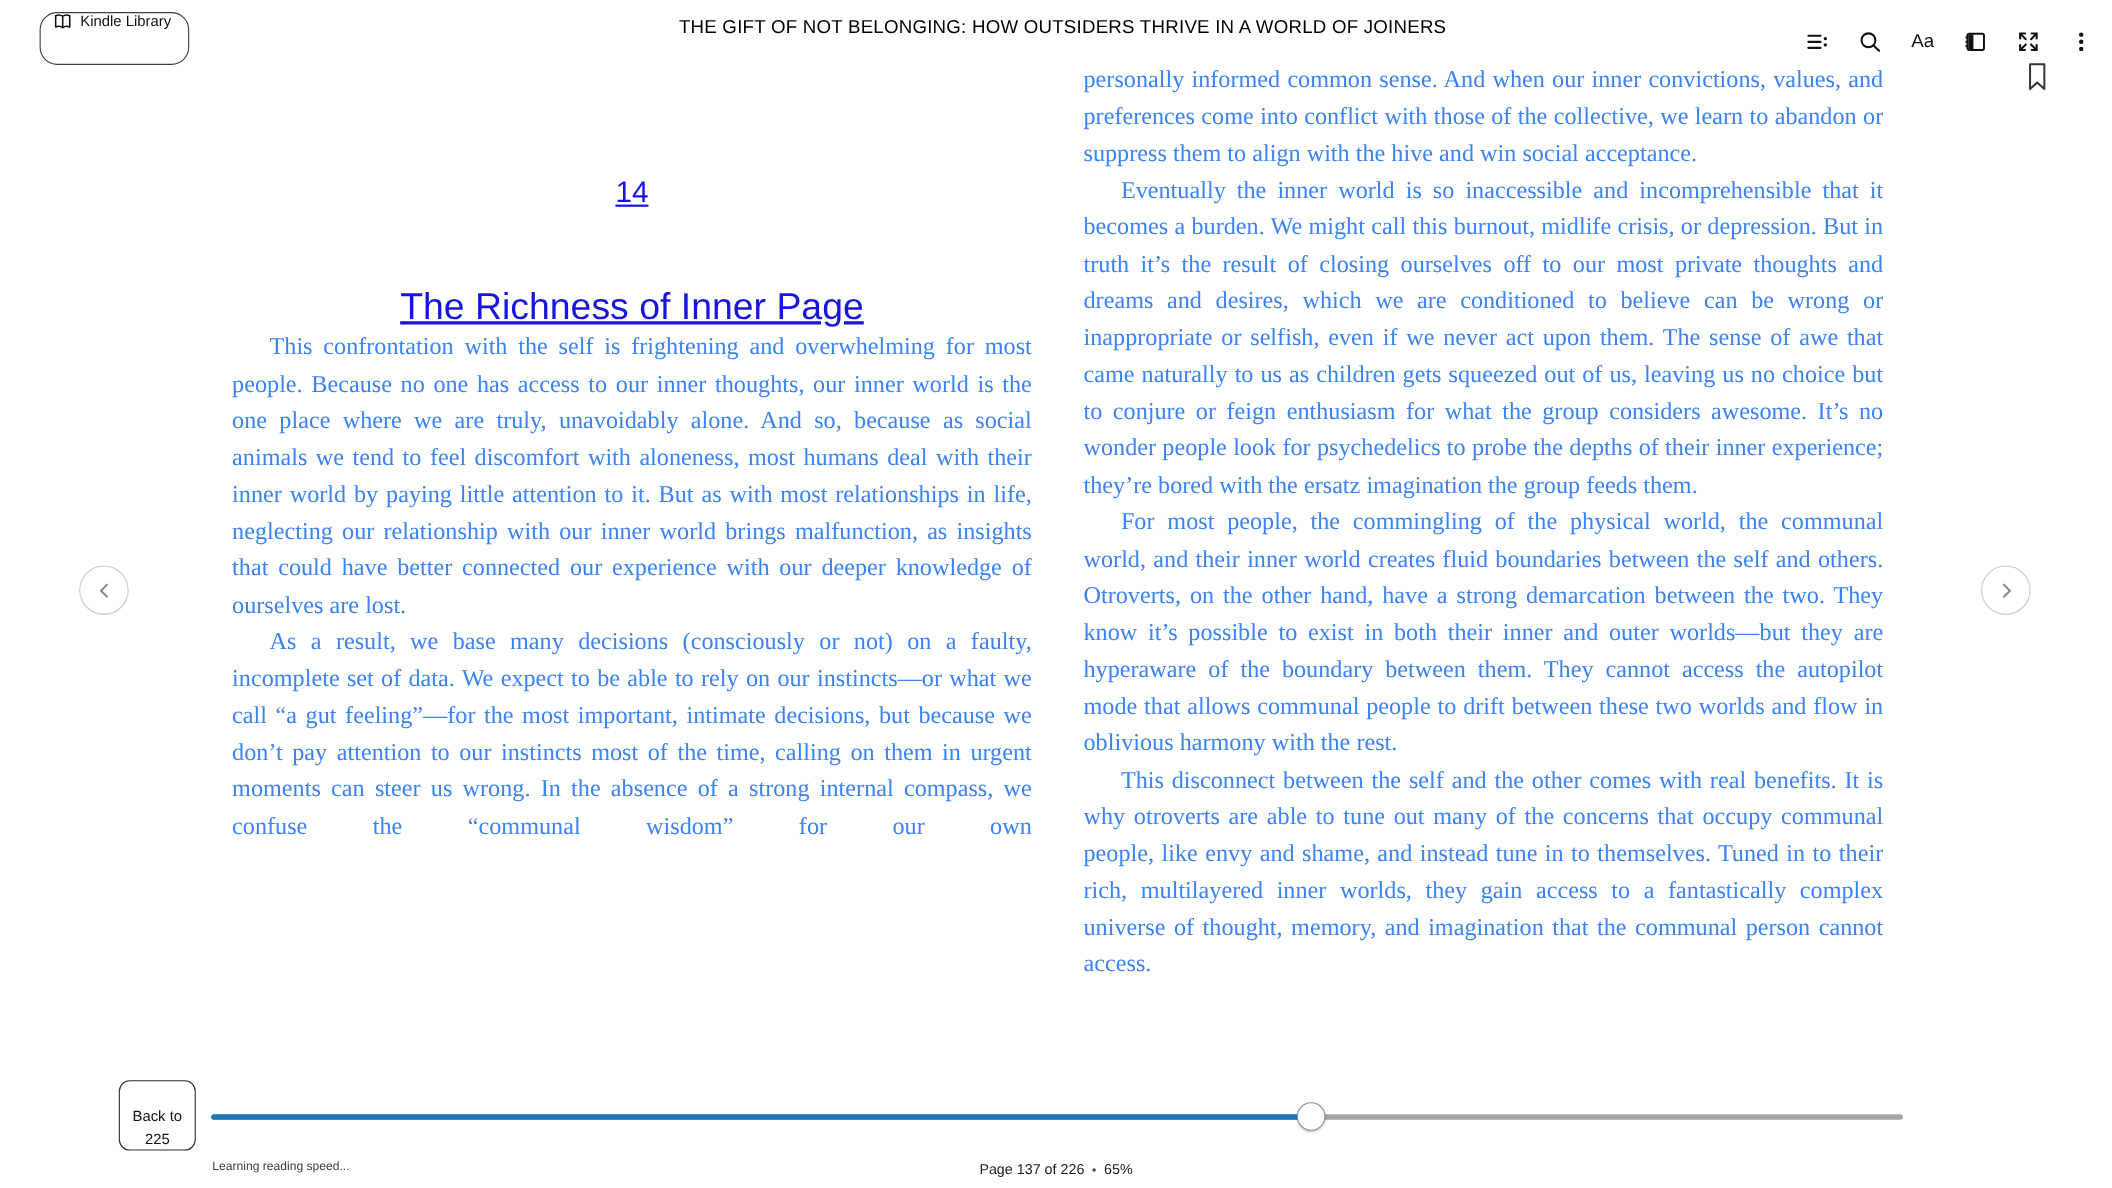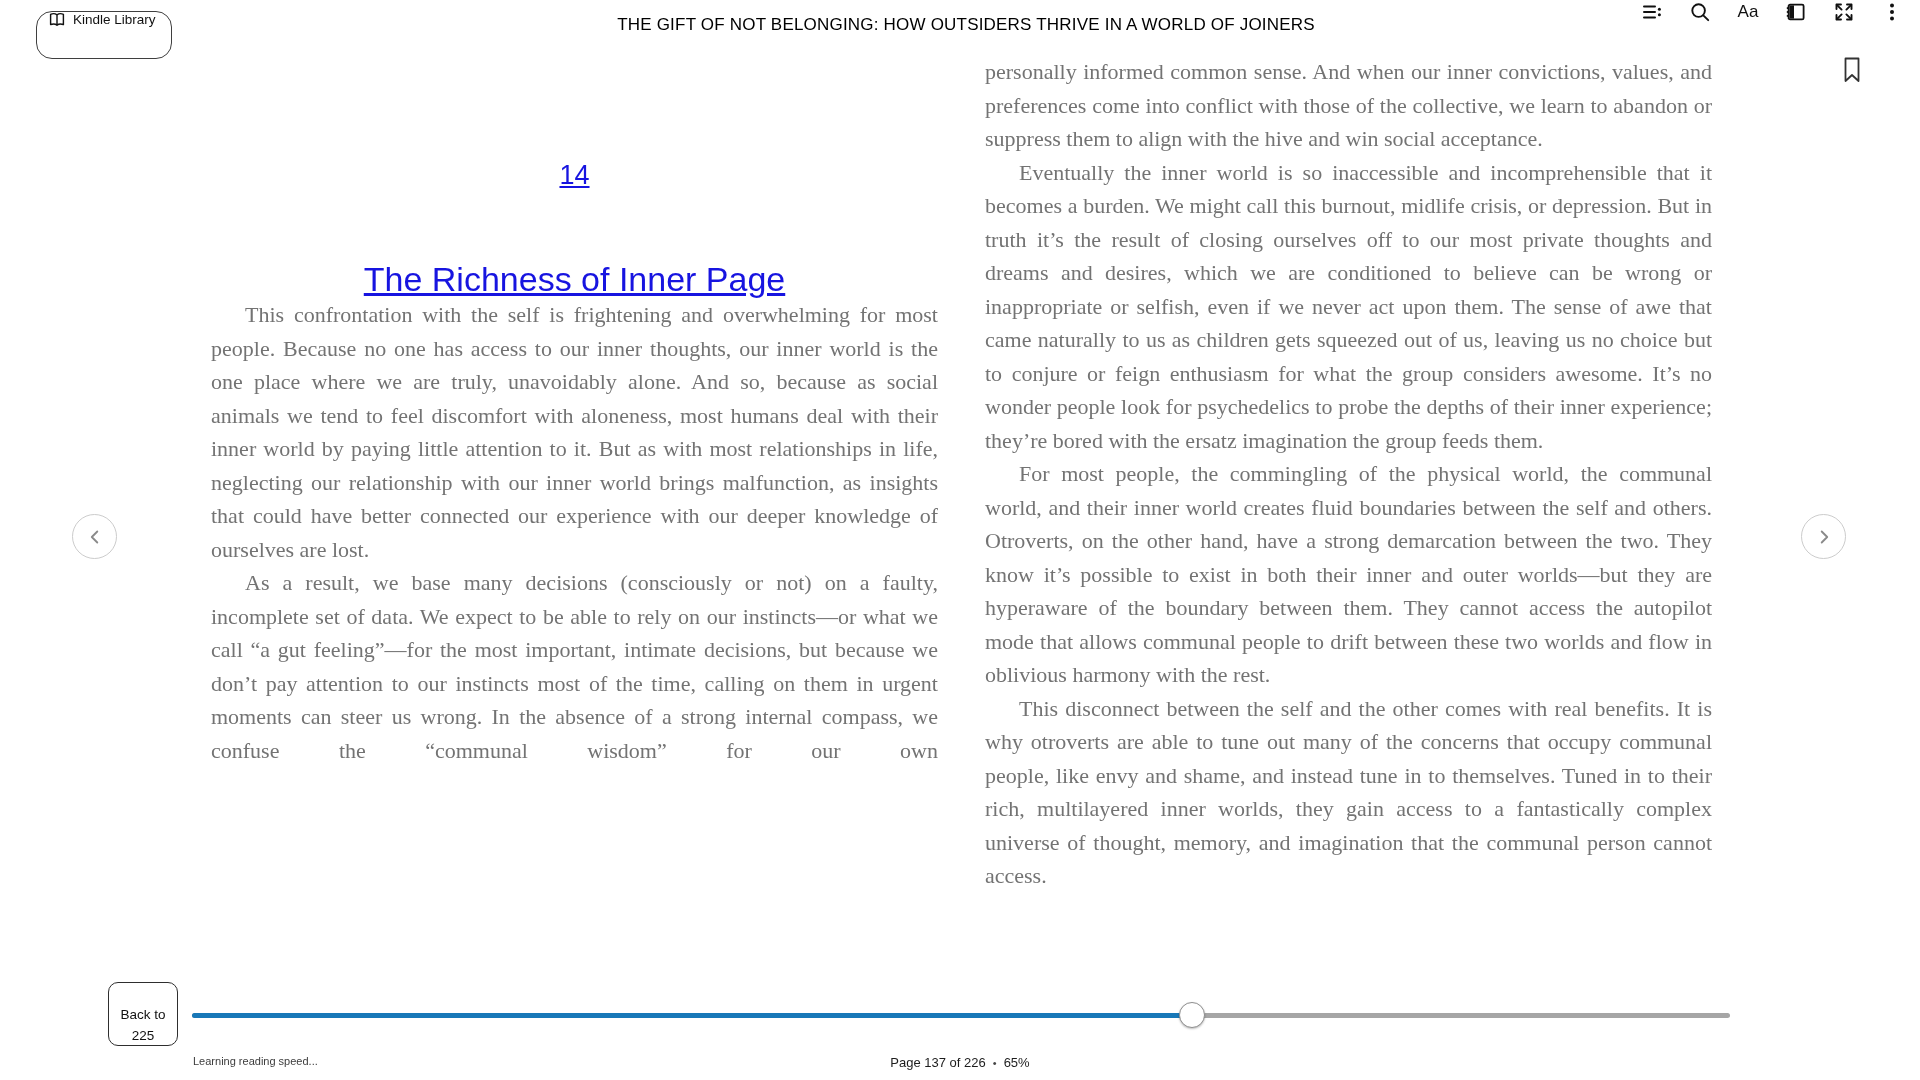--- a/index.html
+++ b/index.html
@@ -10,21 +10,21 @@
   
   .header { position:absolute; top:0; left:0; width:1920px; height:50px; background:#fff; }
   .library-btn { position:absolute; left:36px; top:11px; height:48px; display:flex; align-items:flex-start;
                  gap:7px; padding:0 15px 0 11px; border:1.5px solid #3f3f3f; border-radius:16px;
                  background:#fff; cursor:pointer; }
   .library-btn span { font-size:13.5px; color:#111; }
   .book-title { position:absolute; left:12px; right:0; top:0; height:50px; display:flex;
                 align-items:center; justify-content:center; font-size:17px; color:#000000;
                 letter-spacing:.2px; white-space:nowrap; }
   .header-icons { position:absolute; right:16px; top:0; height:50px; display:flex;
-                  align-items:flex-start; gap:24px; }
+                  align-items:flex-end; gap:24px; }
   .hicon { width:24px; height:24px; display:flex; align-items:center; justify-content:center;
            cursor:pointer; }
   .aa-label { font-size:17px; color:#111; }
   .bookmark { position:absolute; right:58px; top:56px; cursor:pointer; }
 
   
   .nav-circle { position:absolute; width:45px; height:45px; border:1px solid #cccccc;
                 border-radius:50%; background:#fff; display:flex; align-items:center;
                 justify-content:center; cursor:pointer; }
   .nav-left  { left:72px;  top:514px; }
@@ -37,21 +37,21 @@
   .col-right { padding-top:5px; }
 
   .chapter-number { display:block; text-align:center; margin-top:110px; font-size:27px;
                     line-height:30px; color:var(--link); text-decoration:underline;
                     cursor:pointer; }
   .chapter-title  { display:block; text-align:center; margin-top:70px; font-size:34px;
                     line-height:38px; color:var(--link); text-decoration:underline;
                     cursor:pointer; }
 
   .body-p { font-family:"Liberation Serif","DejaVu Serif",serif; font-size:22px;
-            line-height:33.5px; color:#737373; text-align:justify; }
+            line-height:33.5px; color:#3b82f6; text-align:justify; }
   .first-p { margin-top:112px; }
   .indent { text-indent:34px; }
   .continues { text-align-last:justify; }
   .dropcap { font-size:34px; line-height:0; }
 
   
   .back-btn { position:absolute; left:108px; top:982px; width:70px; height:64px;
               border:1.5px solid #2e2e2e; border-radius:10px; background:#fff;
               font-size:13.5px; line-height:21px; color:#111; text-align:center;
               padding-top:21px; cursor:pointer; }

